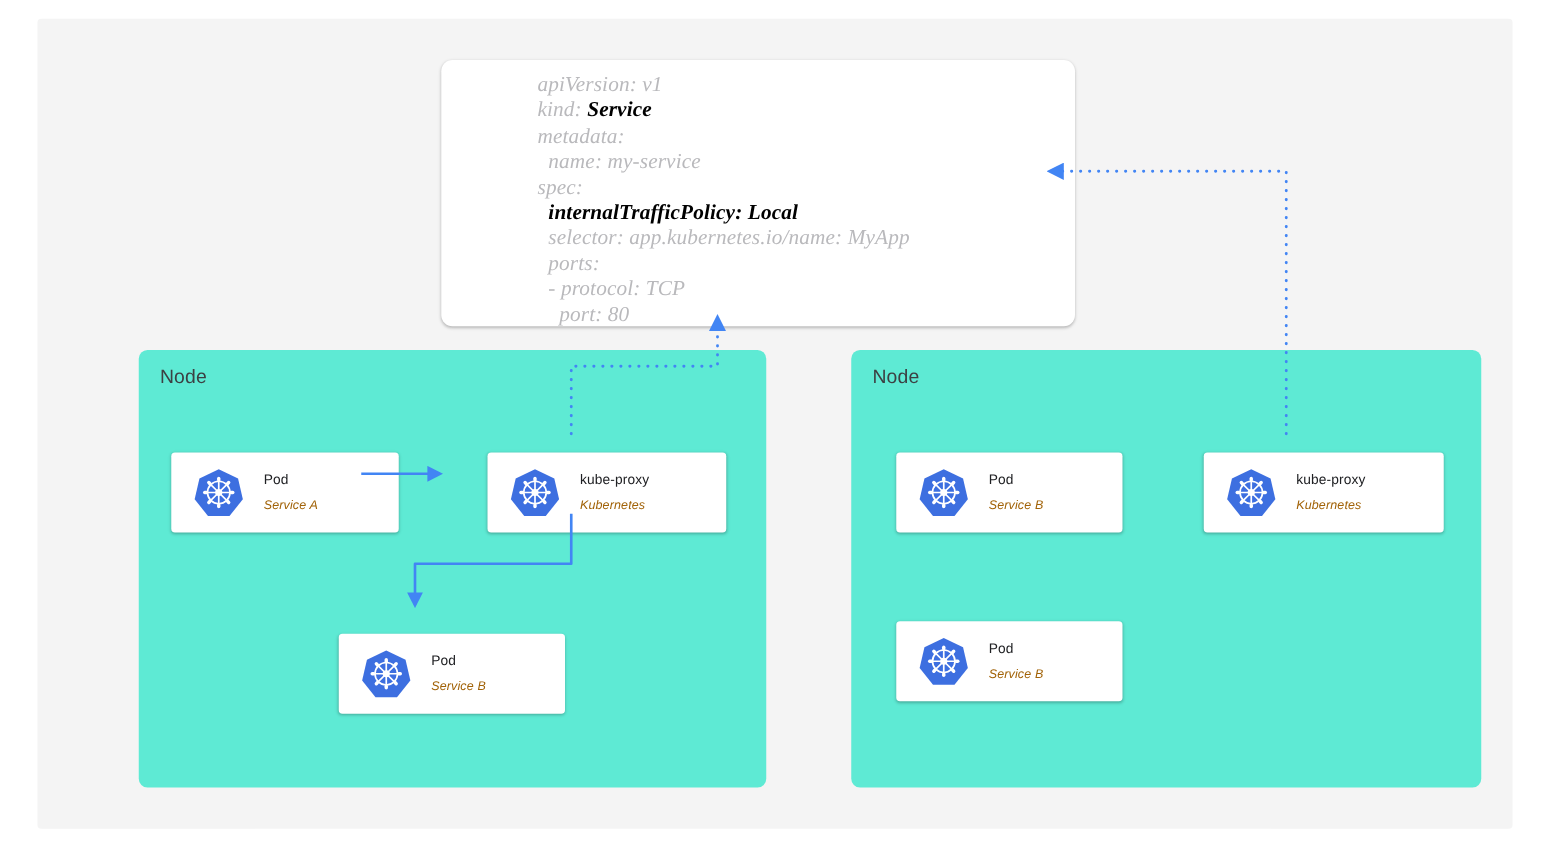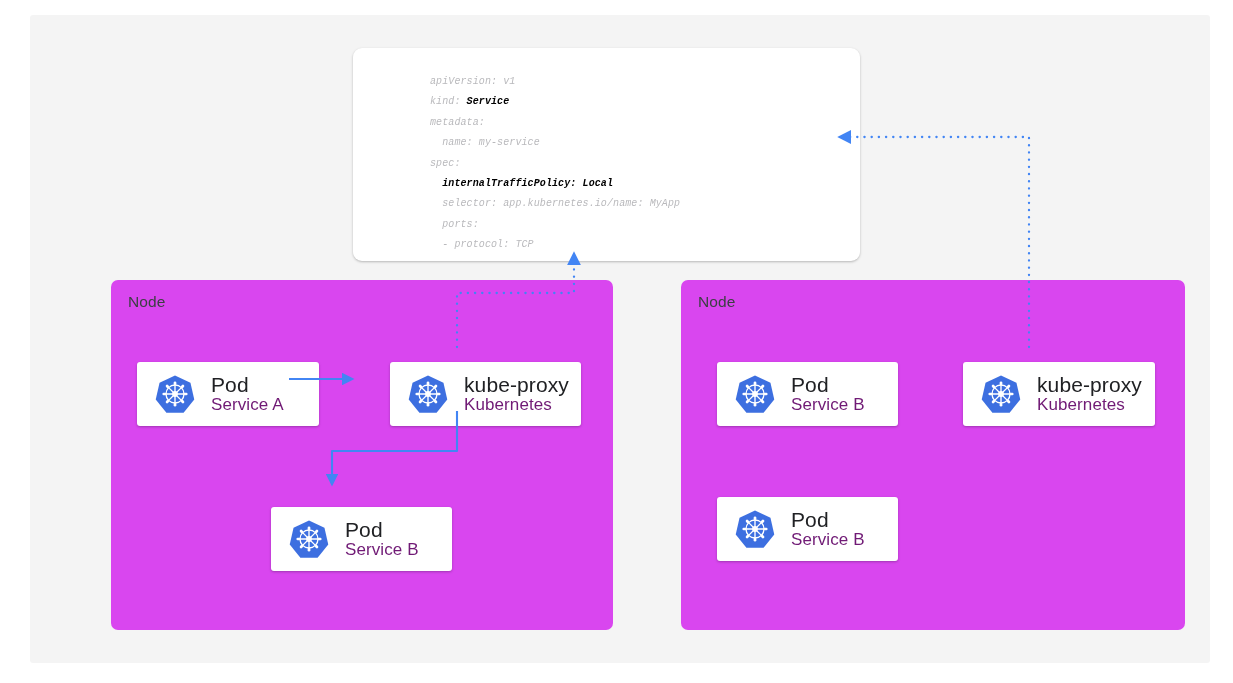--- a/index.html
+++ b/index.html
@@ -33,38 +33,38 @@
     height: 213px;
     background: #ffffff;
     border-radius: 9px;
     box-shadow: 0 1px 3px rgba(0,0,0,0.16), 0 1px 2px rgba(0,0,0,0.10);
     box-sizing: border-box;
     overflow: hidden;
   }
   #yaml-code {
     position: absolute;
     left: 77px;
-    top: 24px;
-    font-family: Liberation Mono, monospace;
+    top: 10px;
+    font-family: Liberation Serif, serif;
     font-style: italic;
-    font-size: 10px;
+    font-size: 17px;
     line-height: 20.4px;
     color: #b9b9bc;
     white-space: pre;
     letter-spacing: 0.1px;
   }
   #yaml-code .kw {
     font-weight: bold;
     color: #000000;
   }
 
   
   .node-box {
     position: absolute;
-    background: #d946ef;
+    background: #5eead4;
     border-radius: 7px;
   }
   #node-left  { left: 81px;  top: 265px; width: 502px; height: 350px; }
   #node-right { left: 651px; top: 265px; width: 504px; height: 350px; }
   .node-label {
     position: absolute;
     left: 17px;
     top: 13px;
     font-size: 15.5px;
     color: #3c4043;
@@ -83,31 +83,32 @@
   }
   .card .k8s-icon {
     width: 40px;
     height: 40px;
     flex: 0 0 40px;
     margin-left: 18px;
     margin-right: 16px;
   }
   .card-text { display: flex; flex-direction: column; justify-content: center; }
   .card-title {
-    font-size: 21px;
+    font-size: 11px;
     color: #202124;
     line-height: 19px;
     letter-spacing: 0.1px;
   }
   .card-sub {
-    font-size: 17px;
-    color: #701a75;
+    font-size: 10px;
+    color: #a16207;
     line-height: 19px;
     letter-spacing: 0.1px;
     margin-top: 1px;
+    font-style: italic;
   }
 
   #card-pod-a         { left: 107px; top: 347px; width: 182px; height: 64px; }
   #card-kubeproxy-l   { left: 360px; top: 347px; width: 191px; height: 64px; }
   #card-pod-b-left    { left: 241px; top: 492px; width: 181px; height: 64px; }
   #card-pod-b-right   { left: 687px; top: 347px; width: 181px; height: 64px; }
   #card-kubeproxy-r   { left: 933px; top: 347px; width: 192px; height: 64px; }
   #card-pod-b-right-2 { left: 687px; top: 482px; width: 181px; height: 64px; }
 
   

